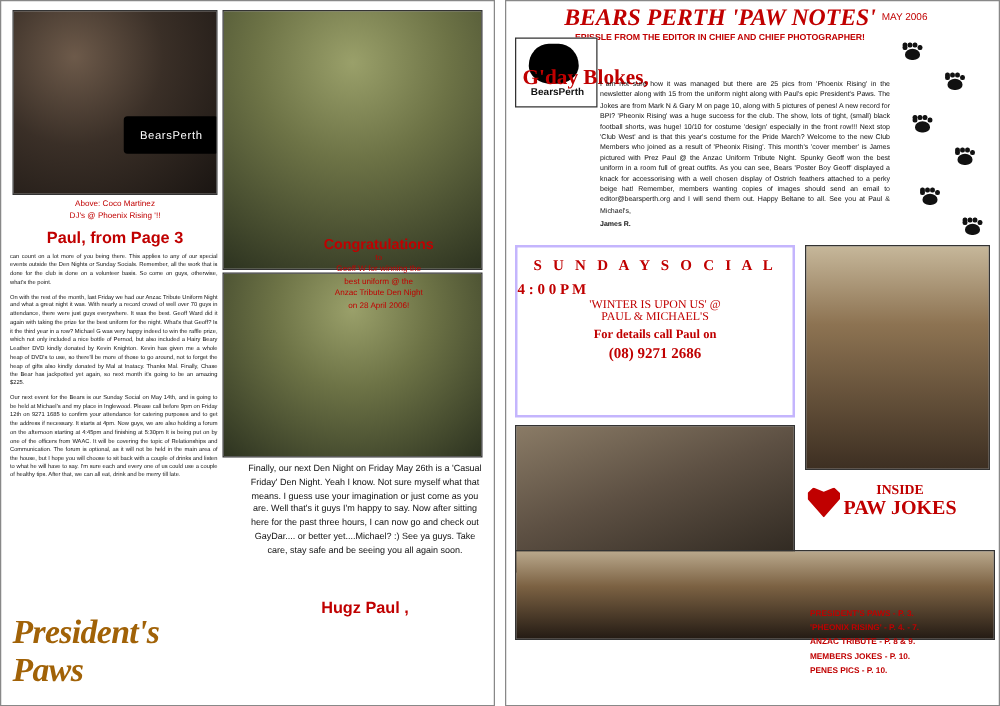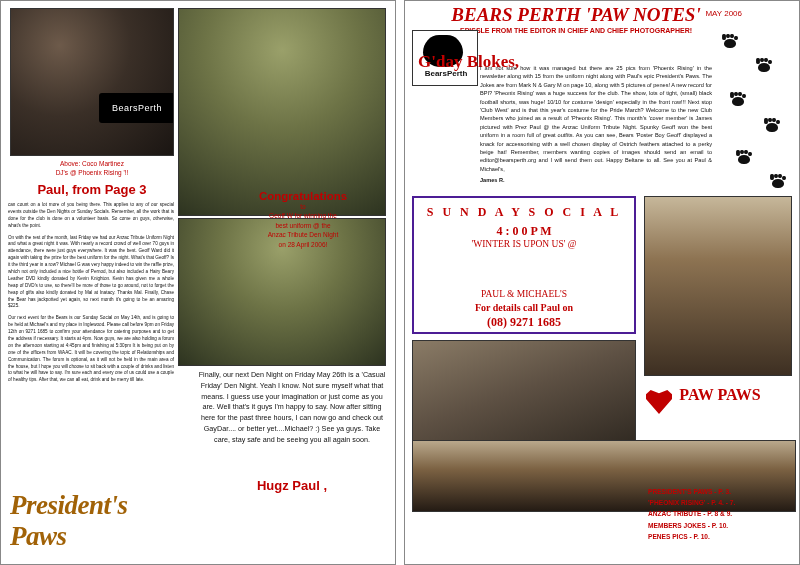--- a/index.html
+++ b/index.html
@@ -75,26 +75,26 @@
 
   
   .paw{position:absolute;width:16px;height:14px;}
   .paw .pad{position:absolute;left:2px;top:5px;width:12px;height:9px;background:#111;border-radius:50% 50% 45% 45%;}
   .paw i{position:absolute;width:3.6px;height:4.4px;background:#111;border-radius:50%;top:0;}
   .paw i:nth-child(2){left:0px;top:2px;}
   .paw i:nth-child(3){left:4px;top:0px;}
   .paw i:nth-child(4){left:8.4px;top:0px;}
   .paw i:nth-child(5){left:12px;top:2px;}
 
-  #social-box{left:412px;top:196px;width:224px;height:138px;border:2px solid #4c1d95;background:#fff;}
+  #social-box{left:412px;top:196px;width:224px;height:138px;border:2px solid #c4b5fd;background:#fff;}
   #social-box .l1{margin-top:7px;text-align:center;color:#c00000;font-weight:bold;font-size:12px;letter-spacing:3px;font-family:"Liberation Serif",serif;}
   #social-box .l2{text-align:center;color:#c00000;font-weight:bold;font-size:11px;letter-spacing:2px;font-family:"Liberation Serif",serif;margin-top:2px;}
-  #social-box .l3{text-align:center;color:#c00000;font-weight:bold;font-size:12px;margin-top:4px;font-family:"Liberation Serif",serif;}
+  #social-box .l3{color:#c00000;font-weight:bold;font-size:12px;margin-top:4px;font-family:"Liberation Serif",serif;}
   #social-box .l4{text-align:center;color:#c00000;font-size:9.5px;font-family:"Liberation Serif",serif;}
-  #social-box .l5{text-align:center;color:#c00000;font-size:9.5px;font-family:"Liberation Serif",serif;margin-top:40px;}
+  #social-box .l5{text-align:center;color:#c00000;font-size:9.5px;font-family:"Liberation Serif",serif;}
   #social-box .l6{text-align:center;color:#c00000;font-weight:bold;font-size:10px;margin-top:3px;font-family:"Liberation Serif",serif;}
   #social-box .l7{text-align:center;color:#c00000;font-weight:bold;font-size:12px;margin-top:2px;font-family:"Liberation Serif",serif;}
 
   #photo-bar{left:644px;top:196px;width:148px;height:180px;}
   #photo-room{left:412px;top:340px;width:224px;height:118px;}
   #photo-group{left:412px;top:440px;width:384px;height:72px;}
 
   #inside-box{left:644px;top:386px;width:152px;height:46px;}
   #inside-box .heart{position:absolute;left:2px;top:4px;width:26px;height:24px;background:#c00000;
       clip-path:polygon(50% 100%,0% 38%,0% 18%,18% 0%,50% 14%,82% 0%,100% 18%,100% 38%);}
@@ -209,30 +209,31 @@
       <i></i>
       <span class="pad"></span>
     </div>
 
   <div class="panel" id="social-box">
     <div class="l1">S U N D A Y   S O C I A L</div>
     <div class="l3">4 : 0 0  P M</div>
     <div class="l4">'WINTER IS UPON US' @</div>
     <div class="l5">PAUL &amp; MICHAEL'S</div>
     <div class="l6">For details call Paul on</div>
-    <div class="l7">(08) 9271  1685</div>
+    <div class="l7">(08) 9271  2686</div>
   </div>
 
   <div class="photo ph-bar" id="photo-bar"></div>
   <div class="photo ph-room" id="photo-room"></div>
   <div class="photo ph-group" id="photo-group"></div>
 
   <div class="panel" id="inside-box">
     <div class="heart"></div>
-    <div class="t2">PAW PAWS</div>
+    <div class="t1">INSIDE</div>
+    <div class="t2">PAW JOKES</div>
   </div>
 
   <div class="panel" id="toc">
     <div>PRESIDENT'S PAWS - P. 3.</div>
     <div>'PHEONIX RISING' - P. 4. - 7.</div>
     <div>ANZAC TRIBUTE - P. 8 &amp; 9.</div>
     <div>MEMBERS JOKES - P. 10.</div>
     <div>PENES PICS - P. 10.</div>
   </div>
 

